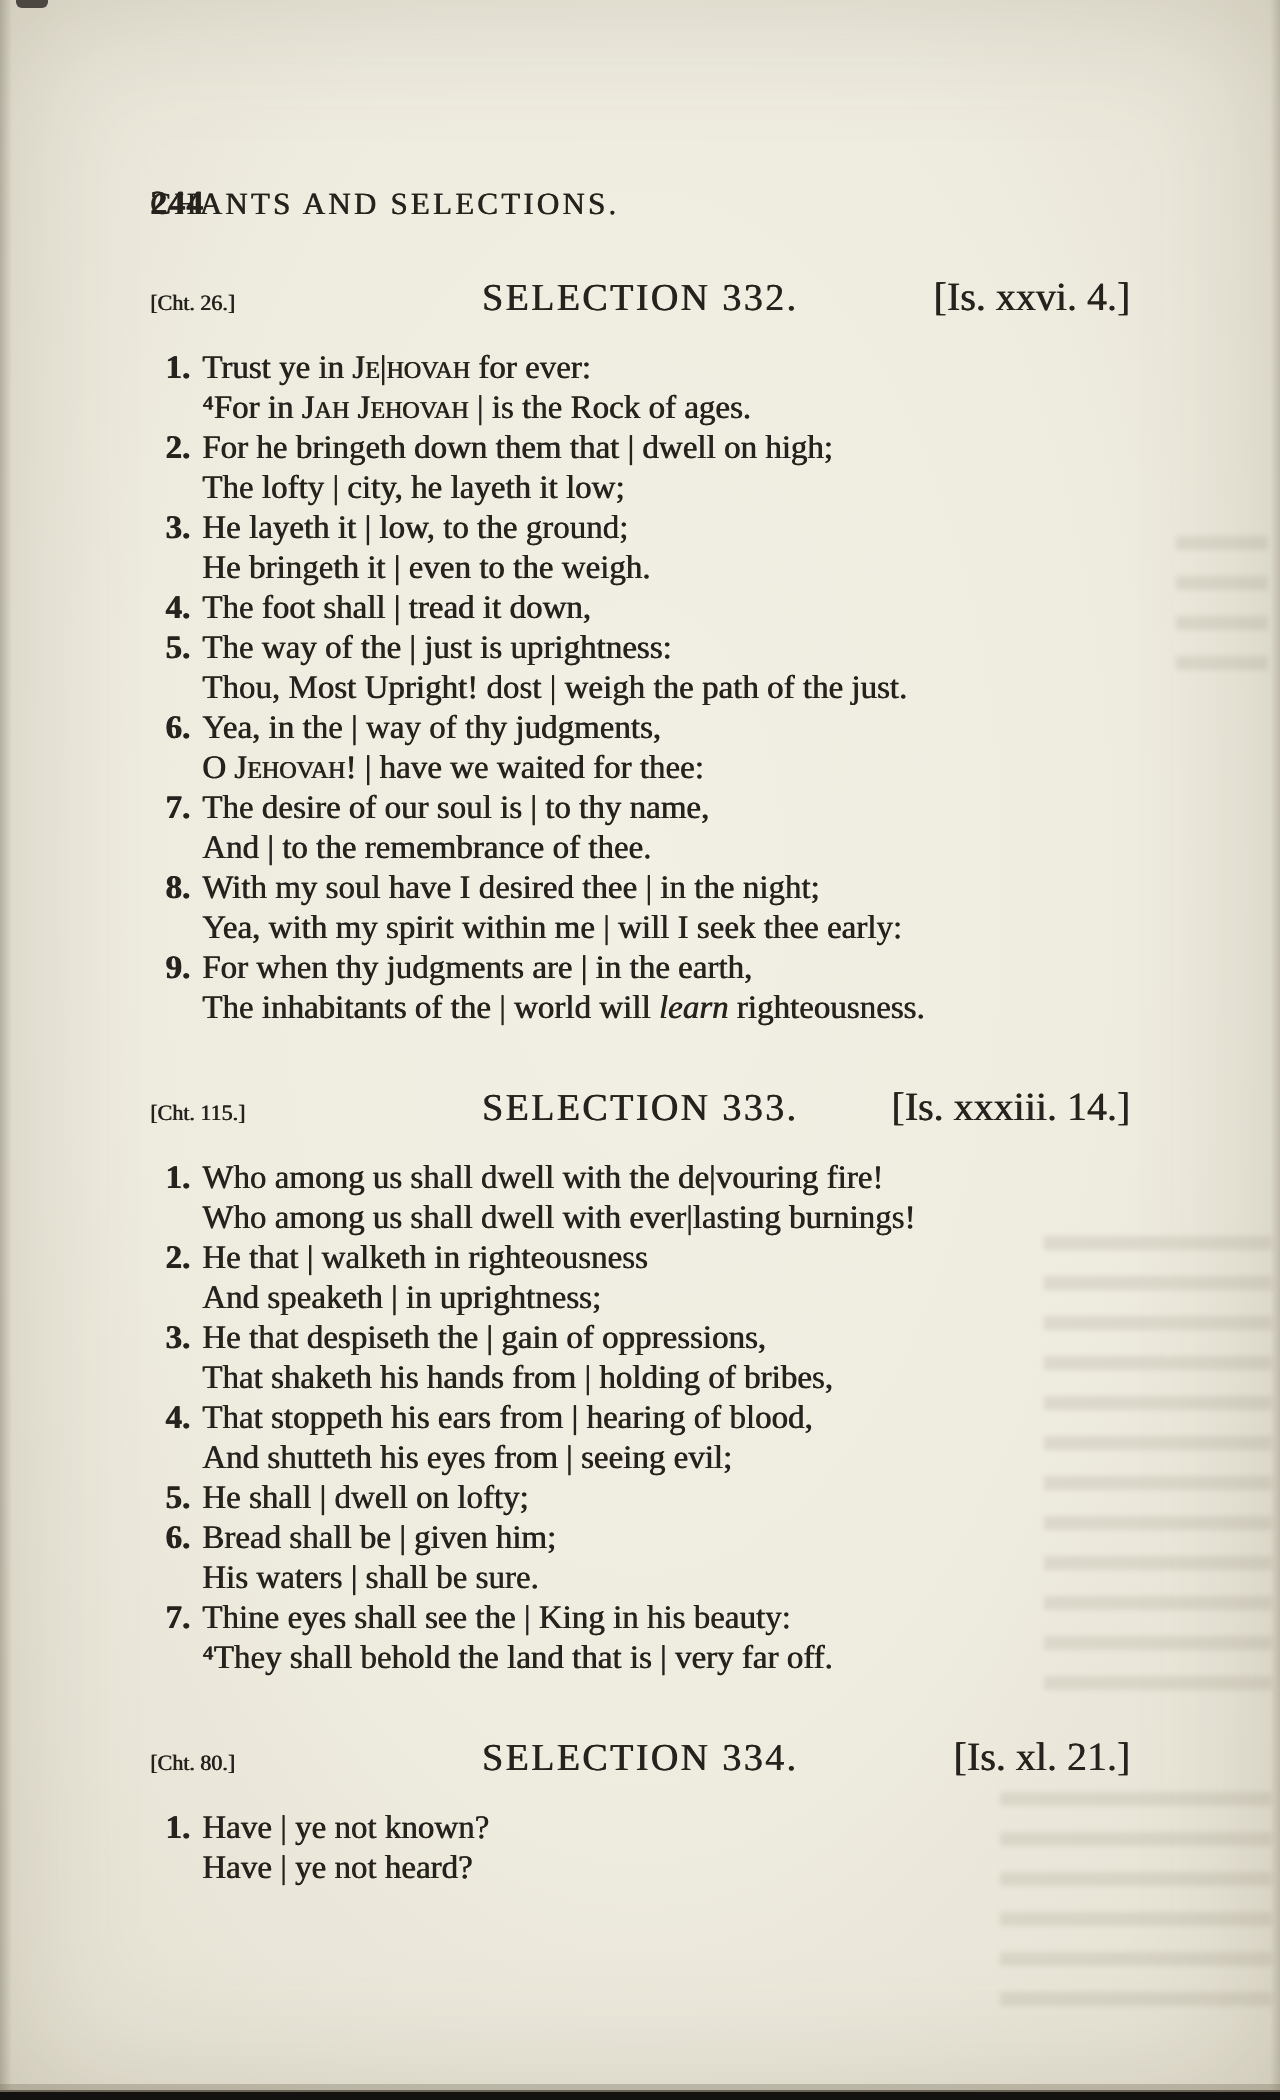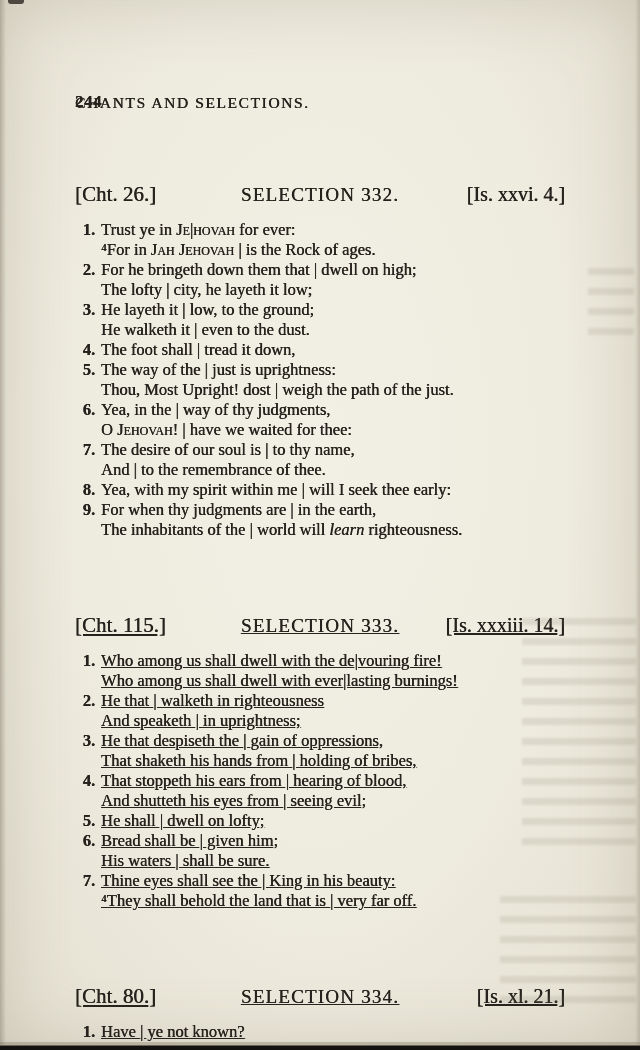--- a/index.html
+++ b/index.html
@@ -17,24 +17,24 @@
     box-shadow:inset 0 0 70px rgba(110,100,75,.22);
     padding:92px 75px 0 75px;
     text-shadow:.35px 0 0 currentColor; 
   }
   
   .running-head{ position:relative; height:20px; margin-bottom:26px; }
   .page-num{ position:absolute; left:0; top:0; font-size:17px; font-weight:bold; letter-spacing:.5px; }
   .running-title{ position:absolute; left:0; right:0; top:2px; font-size:15.5px; letter-spacing:1.6px; }
   
   .sel-head{ display:grid; grid-template-columns:1fr auto 1fr; align-items:baseline; margin-bottom:13px; }
-  .chant-ref{ justify-self:start; font-size:21px;margin-top:44px; }
+  .chant-ref{ justify-self:start; font-size:11px; }
   .sel-title{ font-size:19px; letter-spacing:1.2px; }
   .scripture-ref{ justify-self:end; font-size:20px; }
-  .selection + .selection{ margin-top:29px;text-decoration:underline; }
+  .selection + .selection{ margin-top:29px; }
   
   .line{ position:relative; padding-left:26px; font-size:16.5px; line-height:20px; }
   .vnum{ position:absolute; left:0; top:0; width:20px; text-align:right; font-weight:bold; }
   .sc{ font-variant:small-caps; }
   .em{ font-style:italic; }
   
   .ghost{ position:absolute; filter:blur(1.3px); opacity:.5; pointer-events:none;
     background:repeating-linear-gradient(to bottom, rgba(125,118,100,.30) 0 7px, transparent 7px 20px); }
   .g1{ left:588px; top:268px; width:46px; height:74px; }
   .g2{ left:522px; top:618px; width:114px; height:238px; }
@@ -81,21 +81,21 @@
           <span class="vtext">For he bringeth down them that | dwell on high;</span>
         </div>
         <div class="line">The lofty | city, he layeth it low;</div>
       </div>
 
       <div class="verse">
         <div class="line">
           <span class="vnum">3.</span>
           <span class="vtext">He layeth it | low, to the ground;</span>
         </div>
-        <div class="line">He walketh it | even to the dust.</div>
+        <div class="line">He bringeth it | even to the weigh.</div>
       </div>
 
       <div class="verse">
         <div class="line">
           <span class="vnum">4.</span>
           <span class="vtext">The foot shall | tread it down,</span>
         </div>
       </div>
 
       <div class="verse">
@@ -120,20 +120,21 @@
         <div class="line">
           <span class="vnum">7.</span>
           <span class="vtext">The desire of our soul is | to thy name,</span>
         </div>
         <div class="line">And | to the remembrance of thee.</div>
       </div>
 
       <div class="verse">
         <div class="line">
           <span class="vnum">8.</span>
+          <span class="vtext">With my soul have I desired thee | in the night;</span>
         </div>
         <div class="line">Yea, with my spirit within me | will I seek thee early:</div>
       </div>
 
       <div class="verse">
         <div class="line">
           <span class="vnum">9.</span>
           <span class="vtext">For when thy judgments are | in the earth,</span>
         </div>
         <div class="line">
@@ -215,20 +216,21 @@
       <span class="chant-ref">[Cht. 80.]</span>
       <span class="sel-title">SELECTION 334.</span>
       <span class="scripture-ref">[Is. xl. 21.]</span>
     </div>
     <div class="verses">
       <div class="verse">
         <div class="line">
           <span class="vnum">1.</span>
           <span class="vtext">Have | ye not known?</span>
         </div>
+        <div class="line">Have | ye not heard?</div>
       </div>
     </div>
   </section>
 
   <div class="ghost g1"></div>
   <div class="ghost g2"></div>
   <div class="ghost g3"></div>
   <div class="speck"></div>
   <div class="edge-left"></div>
   <div class="edge-right"></div>

